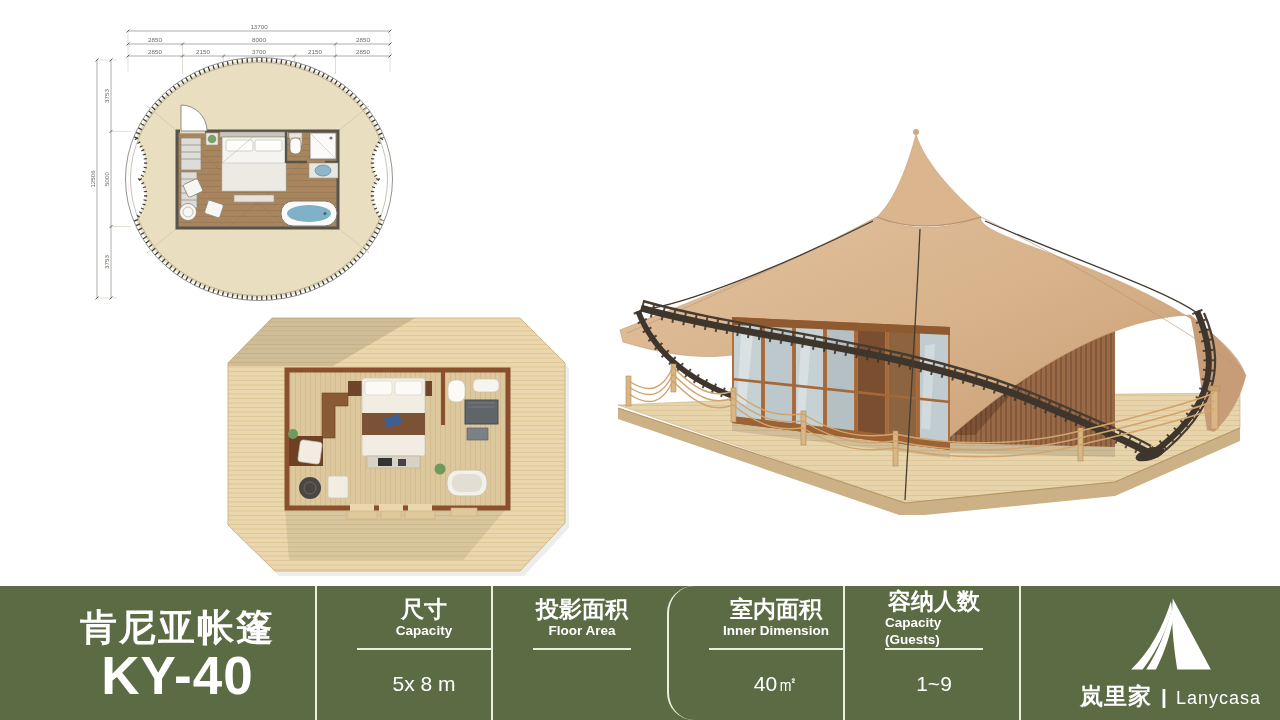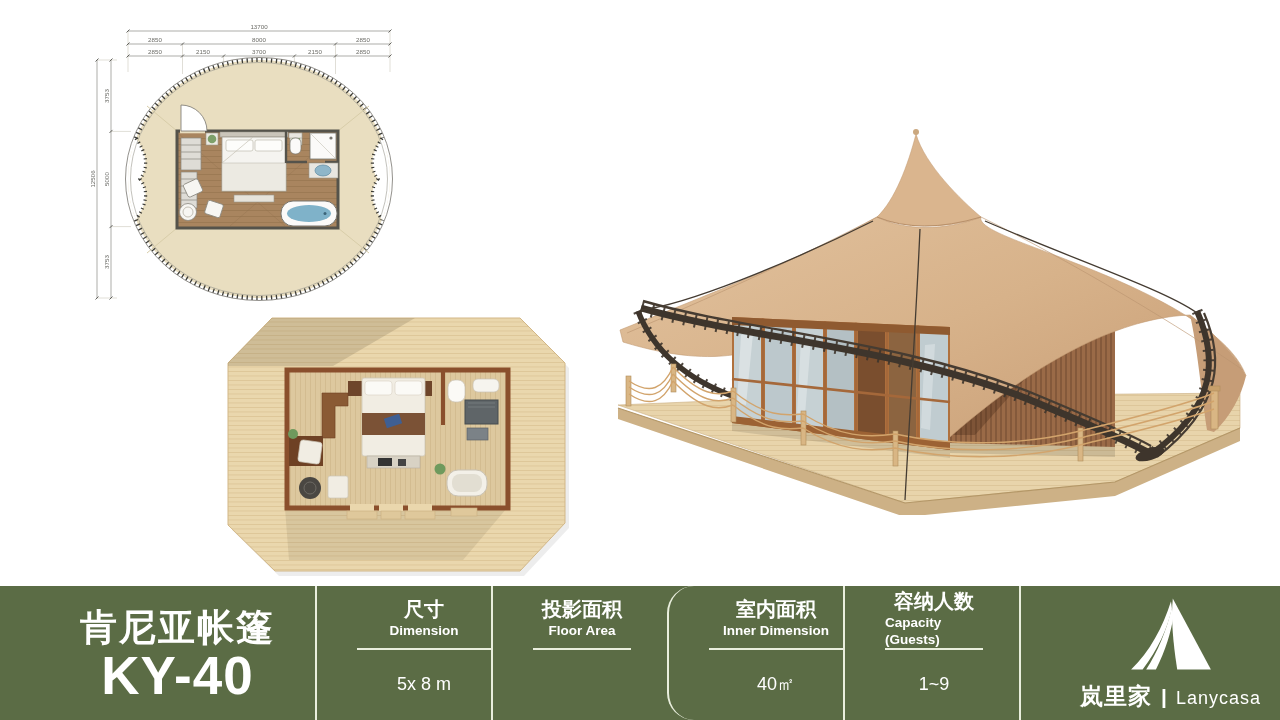--- a/index.html
+++ b/index.html
@@ -8,23 +8,23 @@
   .panel{position:absolute;}
   
   .spec-bar{position:absolute;left:0;top:586px;width:1280px;height:134px;background:#5b6c45;color:#fff;}
   .cell{position:absolute;top:0;height:134px;box-sizing:border-box;padding-left:40px;}
   .title-cell{left:0;width:315px;display:flex;flex-direction:column;align-items:center;justify-content:center;}
   .title-cn{font-size:37px;font-weight:bold;letter-spacing:2px;line-height:46px;}
   .title-model{font-size:53px;font-weight:bold;line-height:50px;letter-spacing:1px;}
   .spec-cell{border-left:2px solid #e9eedd;}
   .spec-cell .hdr{height:64px;border-bottom:2px solid #e9eedd;display:flex;flex-direction:column;
                   align-items:center;justify-content:center;padding-top:2px;box-sizing:border-box;}
-  .hdr-cn{font-size:20px;font-weight:bold;line-height:25px;}
+  .hdr-cn{font-size:23px;font-weight:bold;line-height:25px;}
   .hdr-en{font-size:13.5px;font-weight:bold;line-height:17px;}
-  .spec-cell .val{height:68px;display:flex;align-items:center;justify-content:center;font-size:18px;}
+  .spec-cell .val{height:68px;display:flex;align-items:center;justify-content:center;font-size:21px;}
   .c1{left:315px;width:176px;} .c2{left:491px;width:140px;}
   .c3{left:667px;width:176px;border-radius:27px;} .c4{left:843px;width:140px;}
   .logo-cell{left:1019px;width:261px;border-left:2px solid #e9eedd;display:flex;flex-direction:column;
              align-items:center;justify-content:center;}
   .logo-text{display:flex;align-items:baseline;margin-top:8px;}
   .logo-cn{font-size:23px;font-weight:bold;letter-spacing:1px;}
   .logo-sep{font-size:21px;font-weight:bold;margin:0 9px;}
   .logo-en{font-size:18px;letter-spacing:1px;}
 </style>
 </head>
@@ -291,21 +291,21 @@
 
   <div class="spec-bar">
     <div class="cell title-cell">
       <div class="title-cn">肯尼亚帐篷</div>
       <div class="title-model">KY-40</div>
     </div>
 
     <div class="cell spec-cell c1">
       <div class="hdr">
         <div class="hdr-cn">尺寸</div>
-        <div class="hdr-en">Dimension</div>
+        <div class="hdr-en">Capacity</div>
       </div>
       <div class="val">5x 8 m</div>
     </div>
 
     <div class="cell spec-cell c2">
       <div class="hdr">
         <div class="hdr-cn">投影面积</div>
         <div class="hdr-en">Floor Area</div>
       </div>
     </div>

